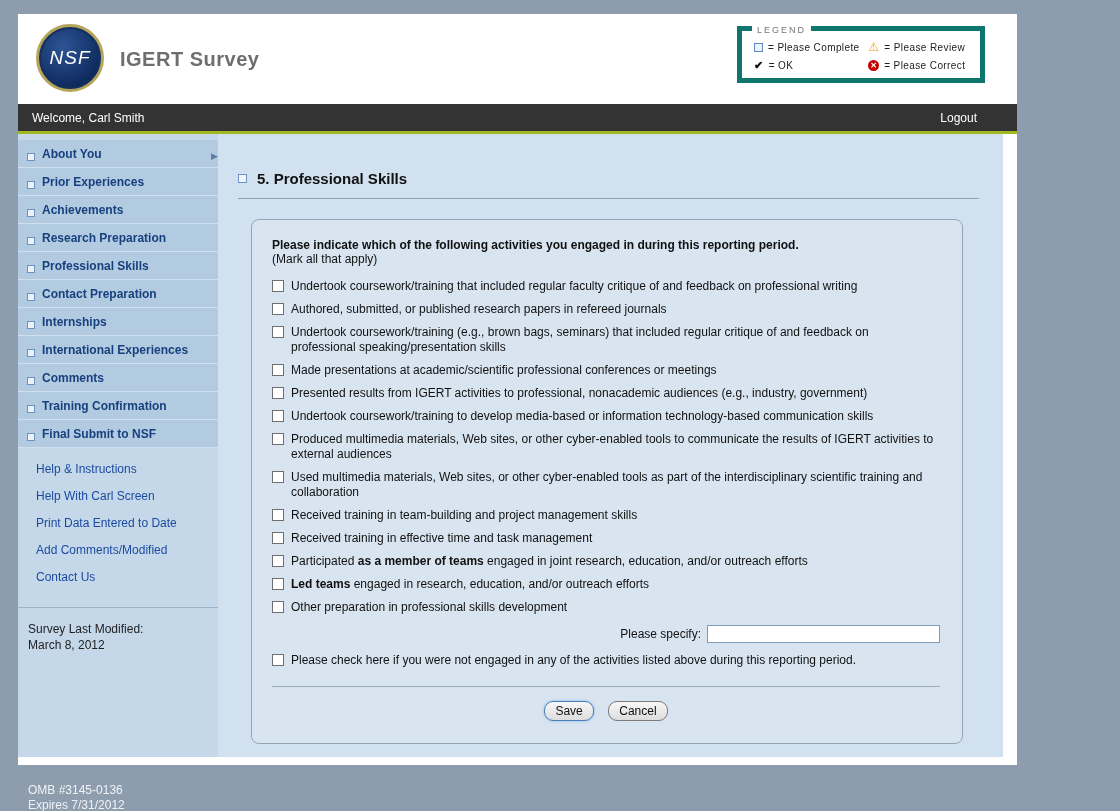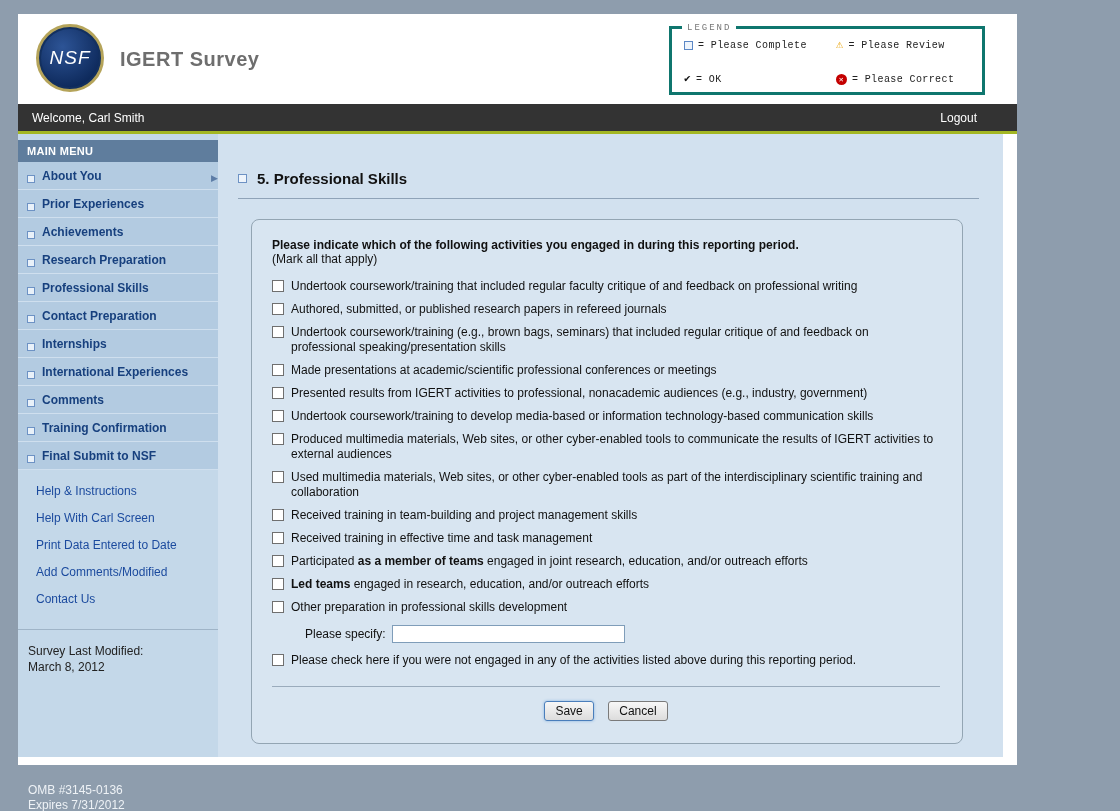--- a/index.html
+++ b/index.html
@@ -15,23 +15,23 @@
   .header { height:90px; position:relative; background:#fff; }
   .logo {
     position:absolute; left:18px; top:10px; width:68px; height:68px; border-radius:50%;
     background:radial-gradient(circle at 38% 32%, #2d5496, #0e2a5c 72%);
     border:3px solid #b5a45a; color:#fff; display:flex; align-items:center; justify-content:center;
     font-weight:normal; font-style:italic; font-size:19px; letter-spacing:1px;
     box-shadow:0 0 0 2px #13305f inset;
   }
   .header-title { position:absolute; left:102px; top:34px; font-size:20px; font-weight:bold; color:#6e6e6e; letter-spacing:0.5px; }
 
-  .legend { position:absolute; right:32px; top:12px; width:316px; border:3px solid #0f766e; background:#fff; padding:11px 8px 7px 12px;font-family:Liberation Mono, monospace; }
+  .legend { position:absolute; right:32px; top:12px; width:248px; border:5px solid #0f766e; background:#fff; padding:11px 8px 7px 12px; }
   .legend-label { position:absolute; top:-6px; left:10px; background:#fff; font-size:9px; color:#777; letter-spacing:2px; padding:0 5px; }
-  .legend-grid { display:grid; grid-template-columns:1.1fr 1fr; row-gap:23px; }
+  .legend-grid { display:grid; grid-template-columns:1.1fr 1fr; row-gap:7px; }
   .legend-item { font-size:10px; color:#222; display:flex; align-items:center; gap:5px; white-space:nowrap; letter-spacing:0.4px; }
   .icon-square { width:9px; height:9px; border:1px solid #5b87c5; background:#eef4fb; display:inline-block; flex:none; }
   .icon-warning { color:#e8a000; font-size:12px; line-height:11px; flex:none; }
   .icon-check { color:#111; font-size:11px; font-weight:bold; line-height:11px; flex:none; }
   .icon-error { width:11px; height:11px; border-radius:50%; background:#c40000; color:#fff; font-size:8px; line-height:11px; text-align:center; display:inline-block; font-weight:bold; flex:none; }
 
   
   .topbar { height:27px; background:#333; color:#fff; display:flex; align-items:center; justify-content:space-between; padding:0 40px 0 14px; font-size:12px; }
   .greenline { height:3px; background:#a3b723; }
 
@@ -54,25 +54,25 @@
   .section-cb { width:9px; height:9px; border:1px solid #6d92c4; background:#eef4fb; margin-right:10px; flex:none; }
   .section-title { font-size:15px; font-weight:bold; color:#111; }
   .head-rule { border:none; border-top:1px solid #8fa3b8; margin:11px 0 0 0; }
 
   .panel { margin:20px 16px 0 13px; background:#d8e5f1; border:1px solid #93a5b3; border-radius:8px; padding:18px 22px 10px 20px; }
   .panel-intro { font-size:12px; font-weight:bold; color:#111; }
   .panel-note { font-size:12px; color:#111; margin-bottom:13px; }
   .cb-row { display:flex; margin-bottom:8px; }
   .cb { width:12px; height:12px; background:#fff; border:1px solid #6f6f6f; margin:1px 7px 0 0; flex:none; cursor:pointer; }
   .cb-label { font-size:12px; line-height:15px; color:#111; max-width:645px; }
-  .specify-row { margin:10px 0 10px 33px; font-size:12px; color:#111; display:flex; align-items:center; }
+  .specify-row { margin:10px 0 10px 33px; font-size:12px; color:#111; display:flex; align-items:center;justify-content:flex-end; }
   .specify-input { width:233px; height:18px; border:1px solid #7f9db9; background:#fff; margin-left:6px; font-size:12px; padding:0 3px; font-family:"Liberation Sans", sans-serif; }
   .bottom-rule { border:none; border-top:1px solid #9aabbc; margin:18px 0 14px 0; }
   .btn-row { text-align:center; padding-bottom:12px; }
-  .btn { font-family:"Liberation Sans", sans-serif; font-size:12px; padding:2px 10px; background:linear-gradient(#f7f7f7,#dcdcdc); border:1px solid #7a7a7a; border-radius:3px; cursor:pointer; color:#111; }
+  .btn { font-family:"Liberation Sans", sans-serif; font-size:12px; padding:2px 10px; background:linear-gradient(#f7f7f7,#dcdcdc); border:1px solid #7a7a7a; border-radius:9px; cursor:pointer; color:#111; }
   .save-btn { border-color:#4a7ebb; box-shadow:0 0 3px #86b3e0; margin-right:10px; }
 
   .footer { position:absolute; left:28px; top:783px; color:#eef2f6; font-size:12px; line-height:15px; }
 </style>
 </head>
 <body>
 
 <div class="page">
 
   <div class="header">
@@ -106,21 +106,20 @@
 
   <div class="topbar">
     <span>Welcome, Carl Smith</span>
     <span style="cursor:pointer;">Logout</span>
   </div>
   <div class="greenline"></div>
 
   <div class="body-row">
 
     <div class="sidebar">
-      <div class="menu-title">MAIN MENU</div>
 
       <div class="menu-item">
         <span class="menu-cb"></span>
         <span class="menu-label">About You</span>
         <span class="menu-arrow">▶</span>
       </div>
       <div class="menu-item">
         <span class="menu-cb"></span>
         <span class="menu-label">Prior Experiences</span>
       </div>

